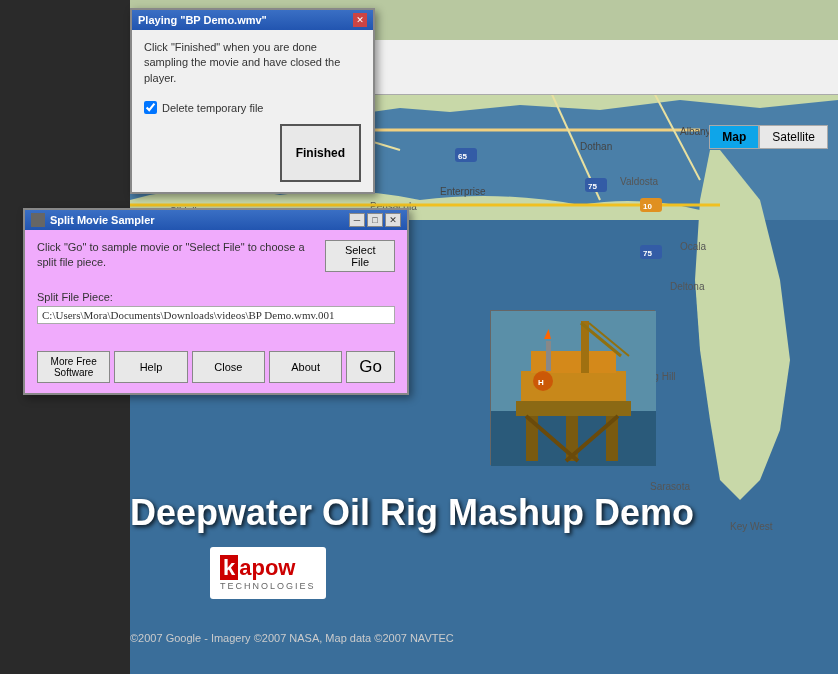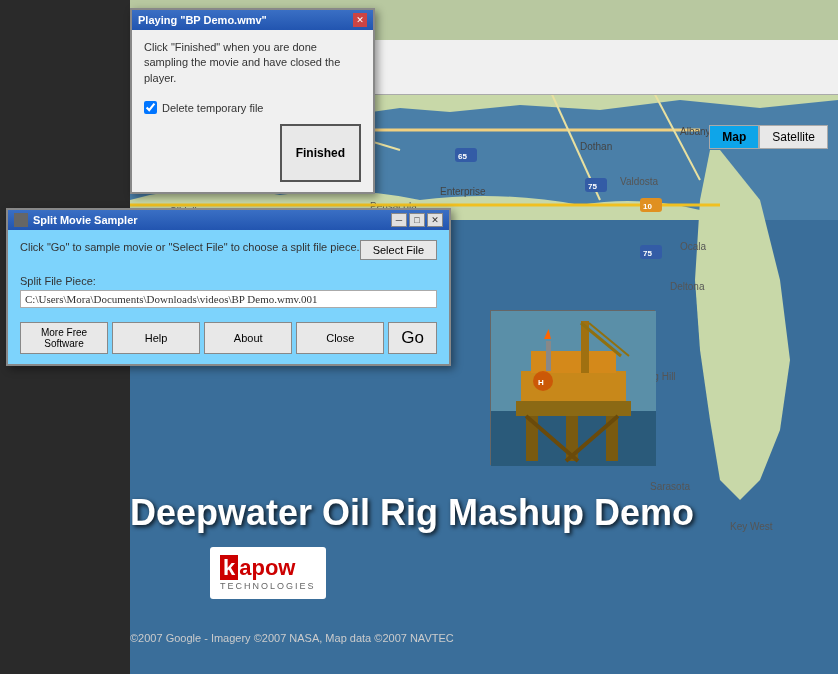--- a/index.html
+++ b/index.html
@@ -189,23 +189,23 @@
       border: 2px solid #555;
       font-size: 12px;
       cursor: pointer;
       font-weight: bold;
     }
 
     
     .app-window {
       position: absolute;
       top: 208px;
-      left: 6px;
-      width: 445px;
-      background: #7dd3fc;
+      left: 23px;
+      width: 386px;
+      background: #f0abfc;
       border: 2px solid #888;
       box-shadow: 3px 3px 8px rgba(0,0,0,0.4);
       z-index: 90;
     }
 
     .app-window-titlebar {
       background: linear-gradient(to bottom, #3a6fc4, #2255b0);
       color: white;
       padding: 3px 6px;
       font-size: 11px;
@@ -299,21 +299,21 @@
       background: white;
       font-size: 11px;
       color: #333;
       margin-bottom: 10px;
     }
 
     .app-footer-buttons {
       display: flex;
       gap: 4px;
       justify-content: space-between;
-      margin-top: 6px;
+      margin-top: 19px;
     }
 
     .btn-footer {
       padding: 4px 10px;
       background: #e8e8e8;
       border: 1px solid #888;
       font-size: 11px;
       cursor: pointer;
       flex: 1;
     }
@@ -488,18 +488,18 @@
       <button class="btn-select-file">Select File</button>
     </div>
 
     <div class="field-label">Split File Piece:</div>
     <input class="field-input" type="text" readonly="" value="C:\Users\Mora\Documents\Downloads\videos\BP Demo.wmv.001" style="">
 
 
     <div class="app-footer-buttons">
       <button class="btn-footer" style="font-size:10px;">More Free Software</button>
       <button class="btn-footer">Help</button>
+      <button class="btn-footer">Close</button>
       <button class="btn-footer">About</button>
-      <button class="btn-footer">Close</button>
       <button class="btn-go">Go</button>
     </div>
   </div>
 </div>
 
 </body></html>

